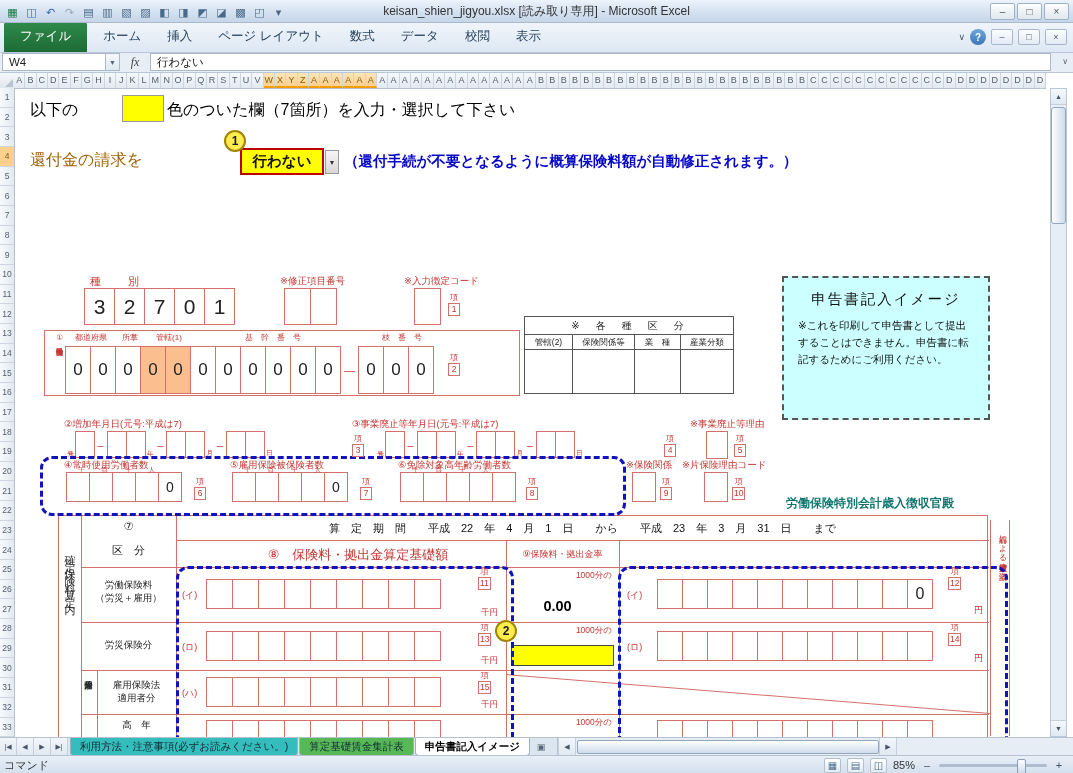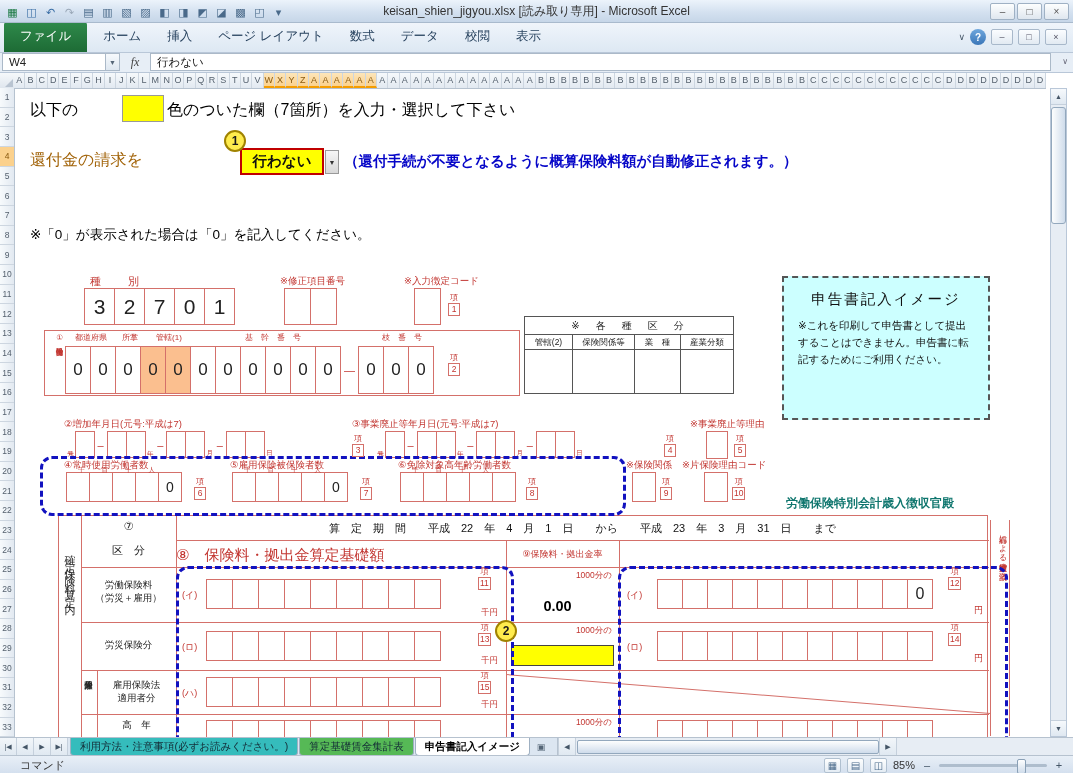--- a/index.html
+++ b/index.html
@@ -140,21 +140,21 @@
 .stab.active{background:#fff !important;font-weight:bold;color:#000}
 .addtab{width:20px;display:flex;align-items:center;justify-content:center;font-size:9px;color:#567}
 #hscroll{flex:1;display:flex;align-items:stretch;margin-left:6px;background:#e7edf4;border-left:1px solid #b6c2cf}
 .harrow{width:16px;display:flex;align-items:center;justify-content:center;font-size:7px;color:#456;
  background:linear-gradient(#f2f6fa,#dfe8f1);border-right:1px solid #c5d0dc;border-left:1px solid #c5d0dc}
 #hthumb{width:300px;background:linear-gradient(#fdfefe,#cfdceb);border:1px solid #93a8bd;border-radius:2px;margin:2px 0 2px 1px}
 
 #statusbar{position:absolute;left:0;top:755px;right:0;height:18px;
  background:linear-gradient(#e8eff7,#d3dfee);border-top:1px solid #b6c2cf;display:flex;align-items:center;
  font-size:11px;color:#333;z-index:12}
-#statusleft{padding-left:20px}
+#statusleft{padding-left:4px}
 #statusright{position:absolute;right:8px;display:flex;align-items:center;gap:6px}
 .viewicon{width:15px;height:13px;display:flex;align-items:center;justify-content:center;font-size:10px;color:#4a6a8a;
  border:1px solid #b0c0d0;background:linear-gradient(#fdfefe,#e4ecf4);border-radius:2px}
 #zoomtrack{width:108px;height:3px;background:#aebdcd;border-radius:2px;position:relative}
 #zoomthumb{position:absolute;left:72%;top:-5px;width:7px;height:13px;background:linear-gradient(#fdfefe,#cfdceb);
  border:1px solid #8aa0b6;border-radius:2px}
 .zbtn{font-size:11px;color:#456;width:12px;text-align:center}
 
 #vscroll{position:absolute;right:6px;top:88px;width:17px;height:649px;background:#e7edf4;
  border:1px solid #b9c7d8;box-sizing:border-box;display:flex;flex-direction:column;align-items:center;z-index:11}
@@ -342,21 +342,20 @@
   <span class="lbl" style="left:16px;top:12px;font-size:16px;color:#000">以下の</span>
   <span class="lbl" style="left:108px;top:7px;width:40px;height:25px;background:#ffff00;border:1px solid #999"></span>
   <span class="lbl" style="left:153px;top:12px;font-size:16px;color:#000">色のついた欄（7箇所）を入力・選択して下さい</span>
 
   <span class="lbl" style="left:16px;top:62px;font-size:16px;color:#a16207">還付金の請求を</span>
   <span class="badge" style="left:210px;top:42px">1</span>
   <div id="ddmain">行わない</div>
   <div id="ddarrow">▼</div>
   <span class="lbl blue" style="left:330px;top:64px;font-size:14.5px;font-weight:bold">（還付手続が不要となるように概算保険料額が自動修正されます。）</span>
 
-  <span class="lbl" style="left:16px;top:138px;font-size:13.5px;color:#000">※「0」が表示された場合は「0」を記入してください。</span>
 
   <span class="lbl red" style="left:76px;top:186px;font-size:11px;letter-spacing:8px">種　別</span>
   <div class="boxrow sb" style="left:70px;top:200px">
       <span class="fbox">3</span>
       <span class="fbox">2</span>
       <span class="fbox">7</span>
       <span class="fbox">0</span>
       <span class="fbox">1</span>
     </div>
 
@@ -509,21 +508,21 @@
     <div class="hline" style="left:117px;width:813px;top:24px"></div>
     <div class="hline" style="left:22px;width:908px;top:51px"></div>
     <div class="hline" style="left:22px;width:908px;top:106px"></div>
     <div class="hline" style="left:22px;width:908px;top:154px"></div>
     <div class="hline" style="left:22px;width:908px;top:198px"></div>
 
     <div class="vtext" style="left:3px;top:30px;font-size:11px;color:#222;letter-spacing:7px">確定保険料算定内</div>
     <div class="cellbox" style="left:22px;top:4px;width:95px;text-align:center;font-size:11px;color:#222">⑦</div>
     <div class="cellbox" style="left:22px;top:27px;width:95px;text-align:center;font-size:11px;color:#222">区　分</div>
     <div class="cellbox" style="left:117px;top:5px;width:813px;text-align:center;font-size:11px;color:#111">算　定　期　間　　平成　22　年　4　月　1　日　　から　　平成　23　年　3　月　31　日　　まで</div>
-    <div class="cellbox red" style="left:117px;top:30px;width:330px;font-size:15px">⑧　保険料・拠出金算定基礎額</div>
+    <div class="cellbox red" style="left:134px;top:30px;width:330px;text-align:center;font-size:13px">⑧　保険料・拠出金算定基礎額</div>
     <div class="cellbox red" style="left:447px;top:32px;width:113px;text-align:center;font-size:9px">⑨保険料・拠出金率</div>
 
     <div class="rowlabel" style="left:22px;top:63px;width:95px">労働保険料
 （労災＋雇用）</div>
     <div class="rowlabel" style="left:22px;top:123px;width:95px">労災保険分</div>
     <div class="rowlabel" style="left:38px;top:163px;width:79px">雇用保険法
 適用者分</div>
     <div class="rowlabel" style="left:38px;top:203px;width:79px">高　年</div>
     <div class="vtext" style="left:24px;top:158px;font-size:8.5px;color:#222">雇用保険分</div>
 

